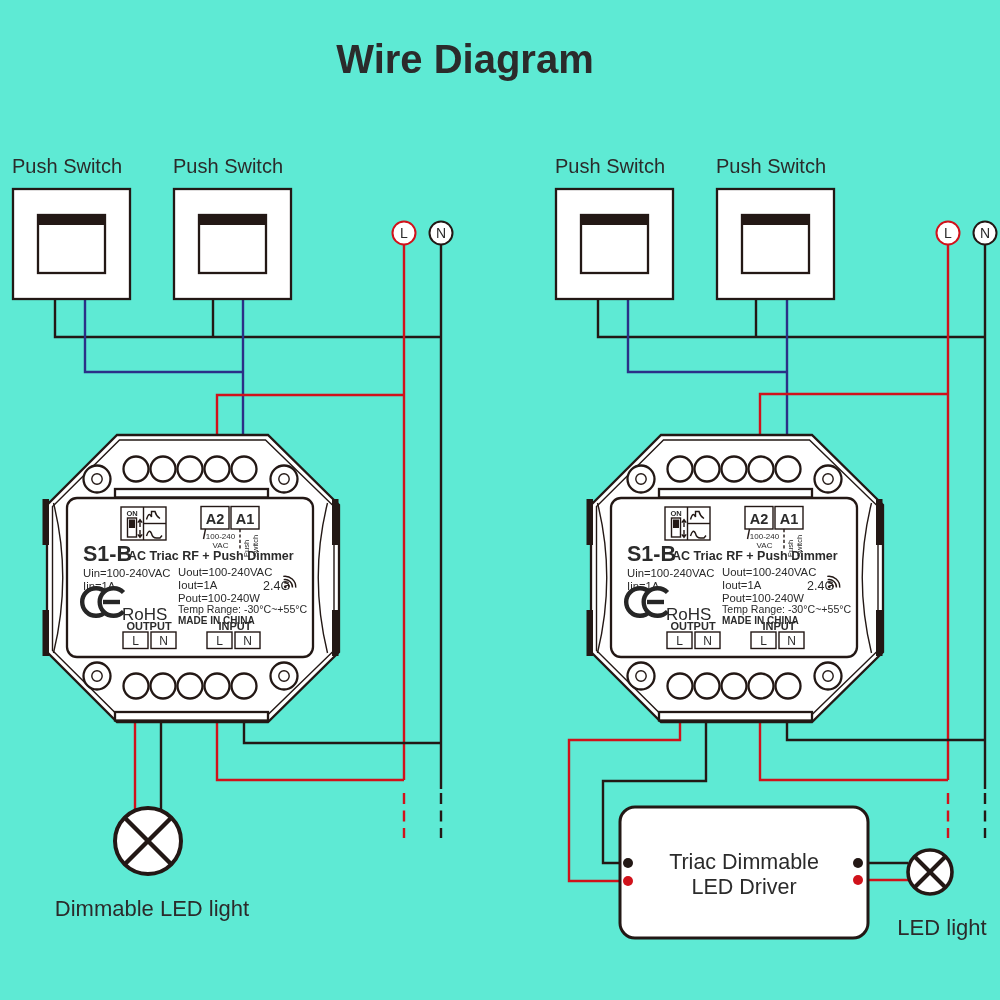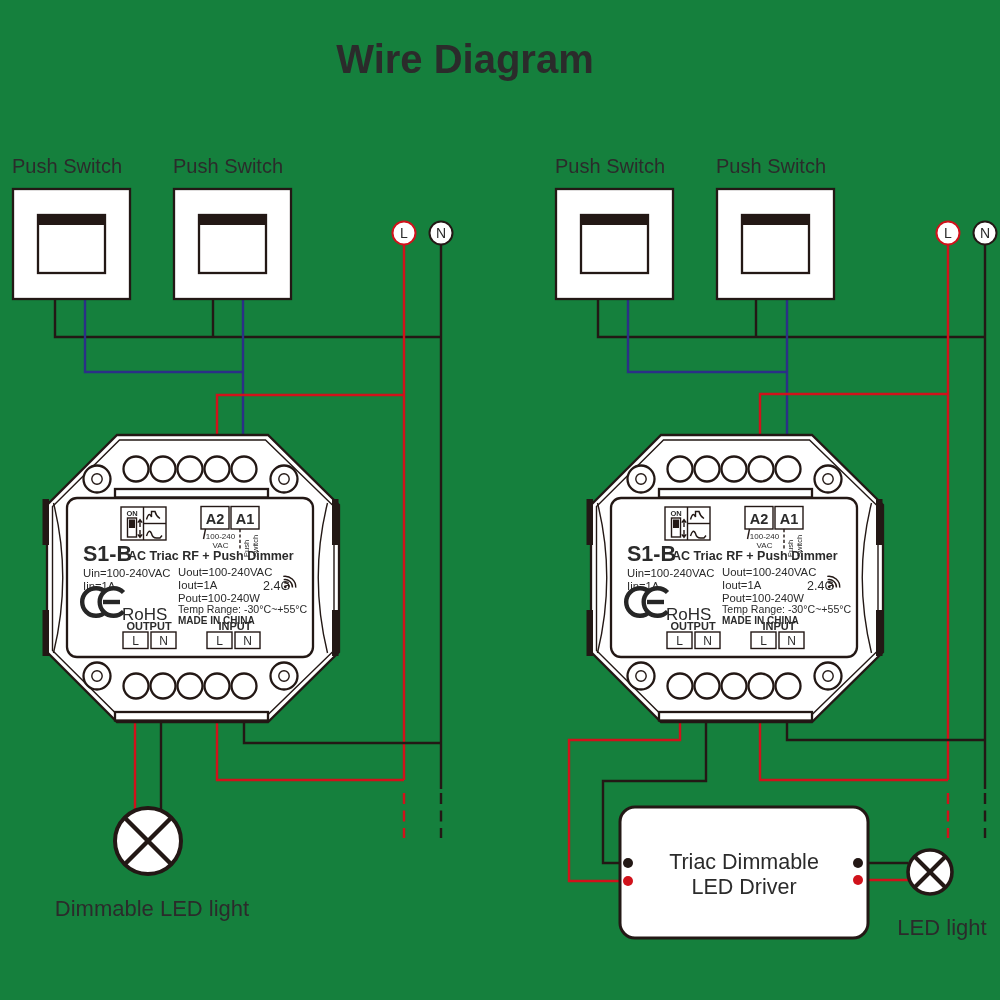--- a/index.html
+++ b/index.html
@@ -1,16 +1,16 @@
 <!DOCTYPE html>
 <html><head>
 <meta charset="utf-8">
 <style>
   html,body{margin:0;padding:0;background:#ffffff;}
-  .stage{width:1000px;height:1000px;position:relative;background:#15803d;overflow:hidden;}
+  .stage{width:1000px;height:1000px;position:relative;background:#5eead4;overflow:hidden;}
   svg text{font-family:"Liberation Sans",sans-serif;fill:#2b2b2b;}
   .k{stroke:#231815;stroke-width:2.4;fill:none;}
   .r{stroke:#d0121b;stroke-width:2.4;fill:none;}
   .b{stroke:#2b3087;stroke-width:2.4;fill:none;}
   .dsh{stroke-dasharray:11 6.5;}
   .wbox{fill:#ffffff;stroke:#231815;stroke-width:2.3;}
   .thin{stroke:#231815;fill:none;stroke-width:1.4;}
   .blk{fill:#231815;stroke:none;}
   .ce{stroke:#262626;stroke-width:4.4;fill:none;}
 </style>

